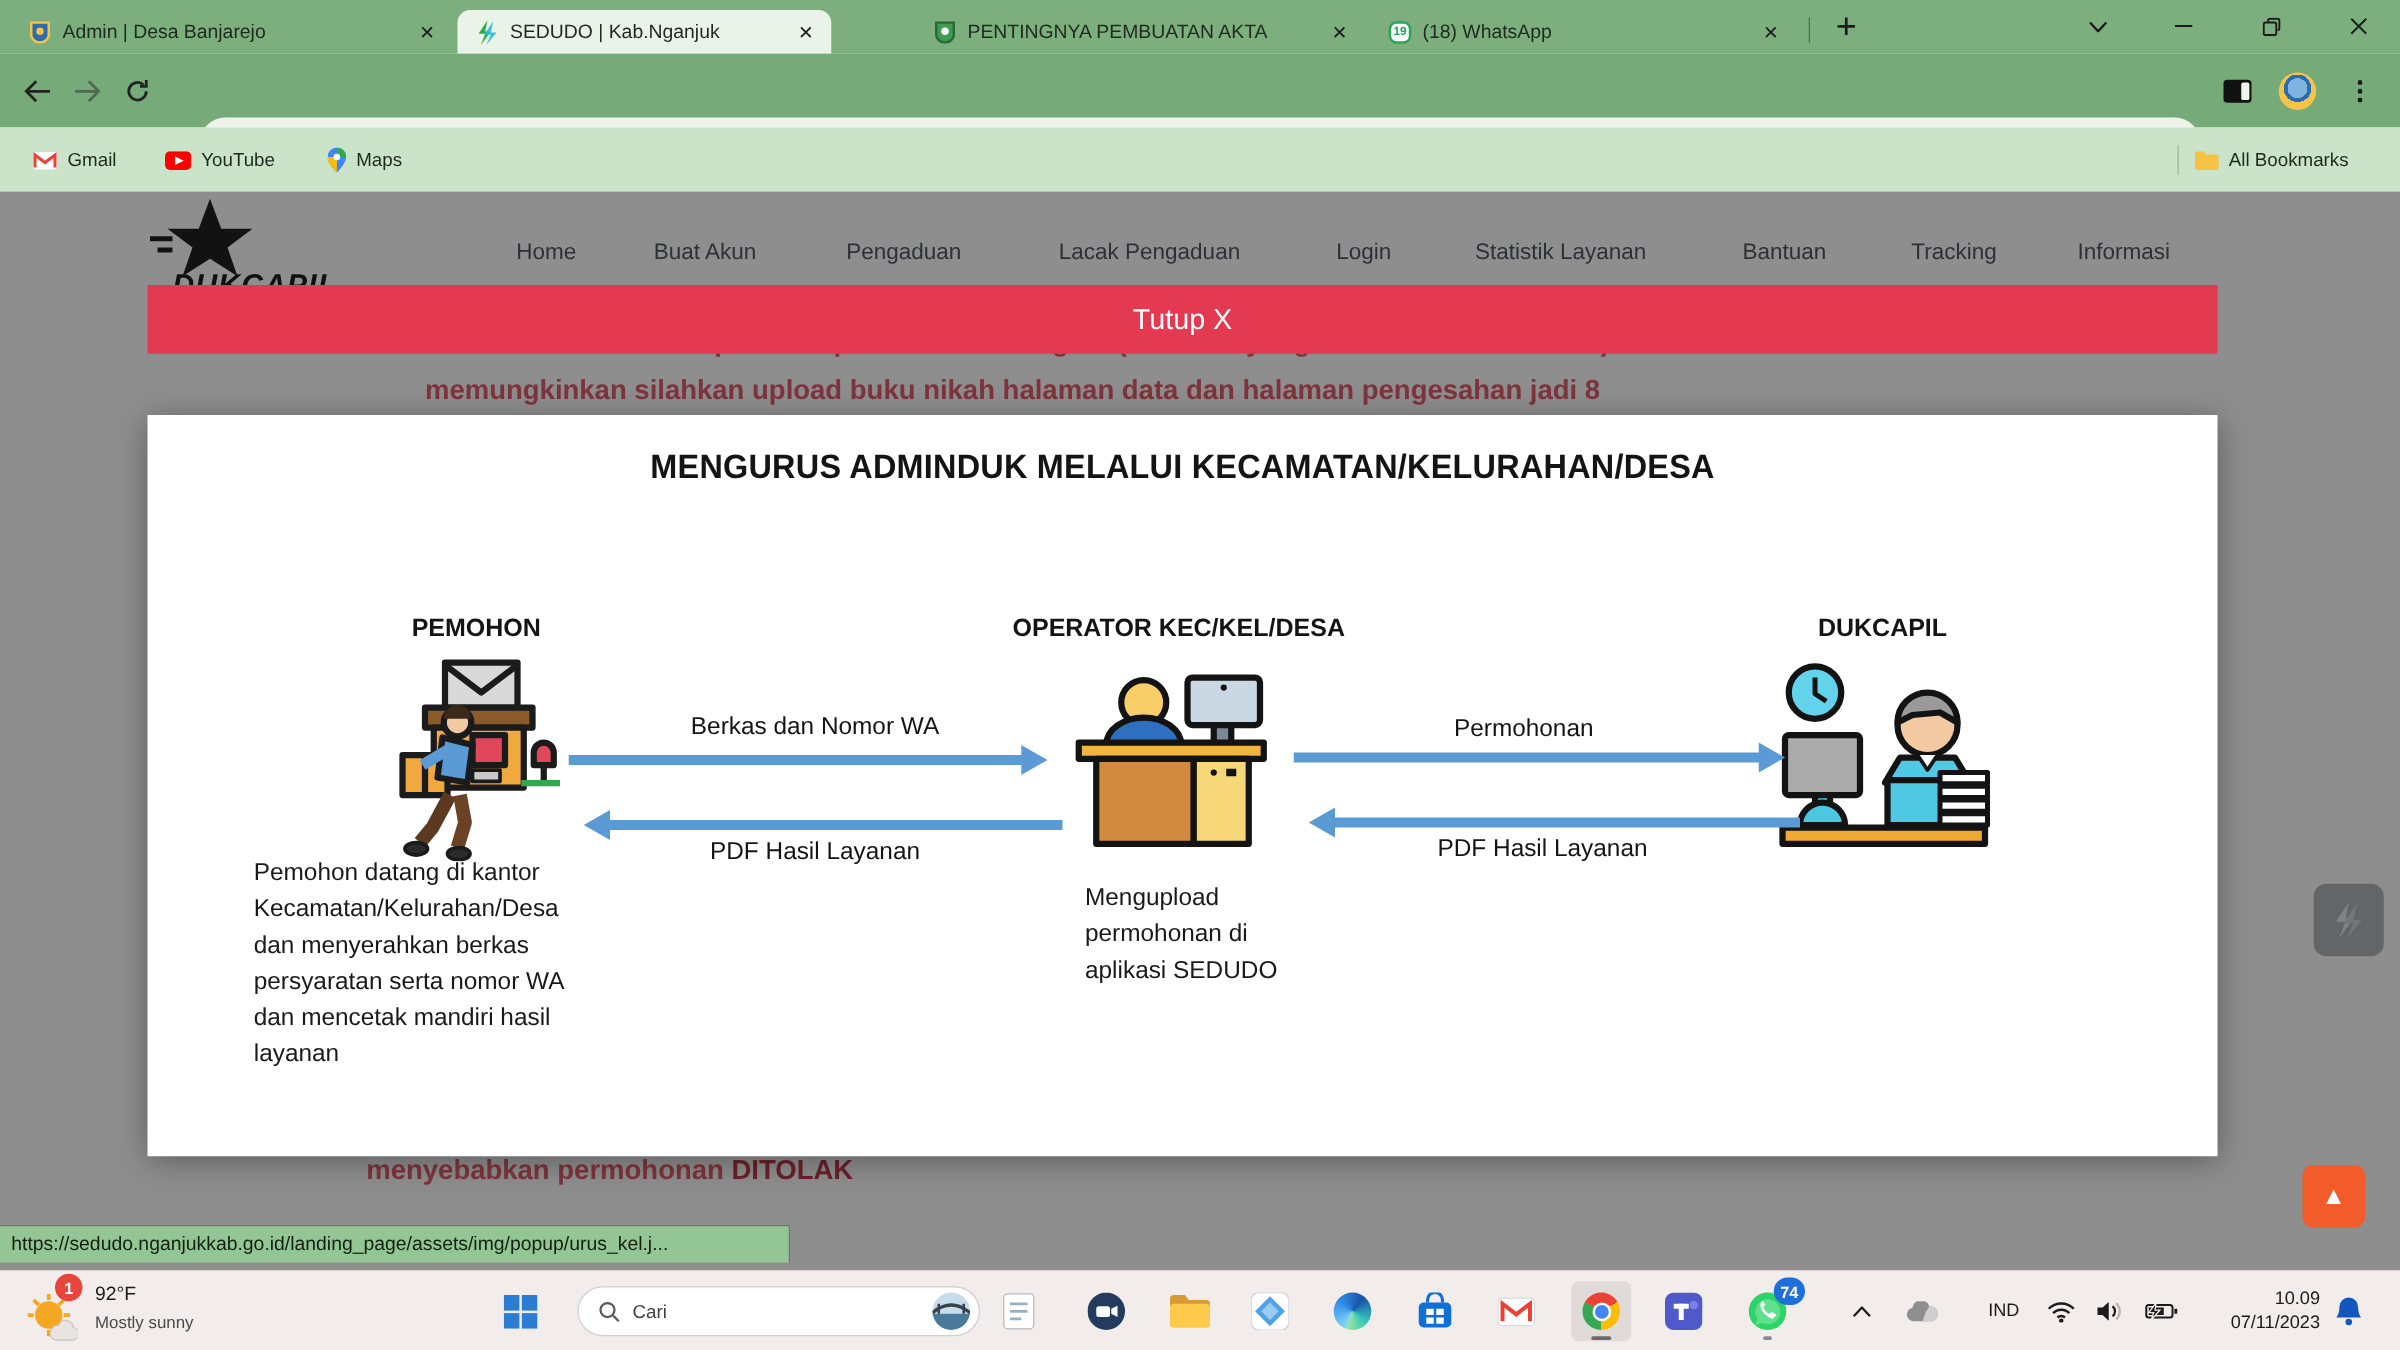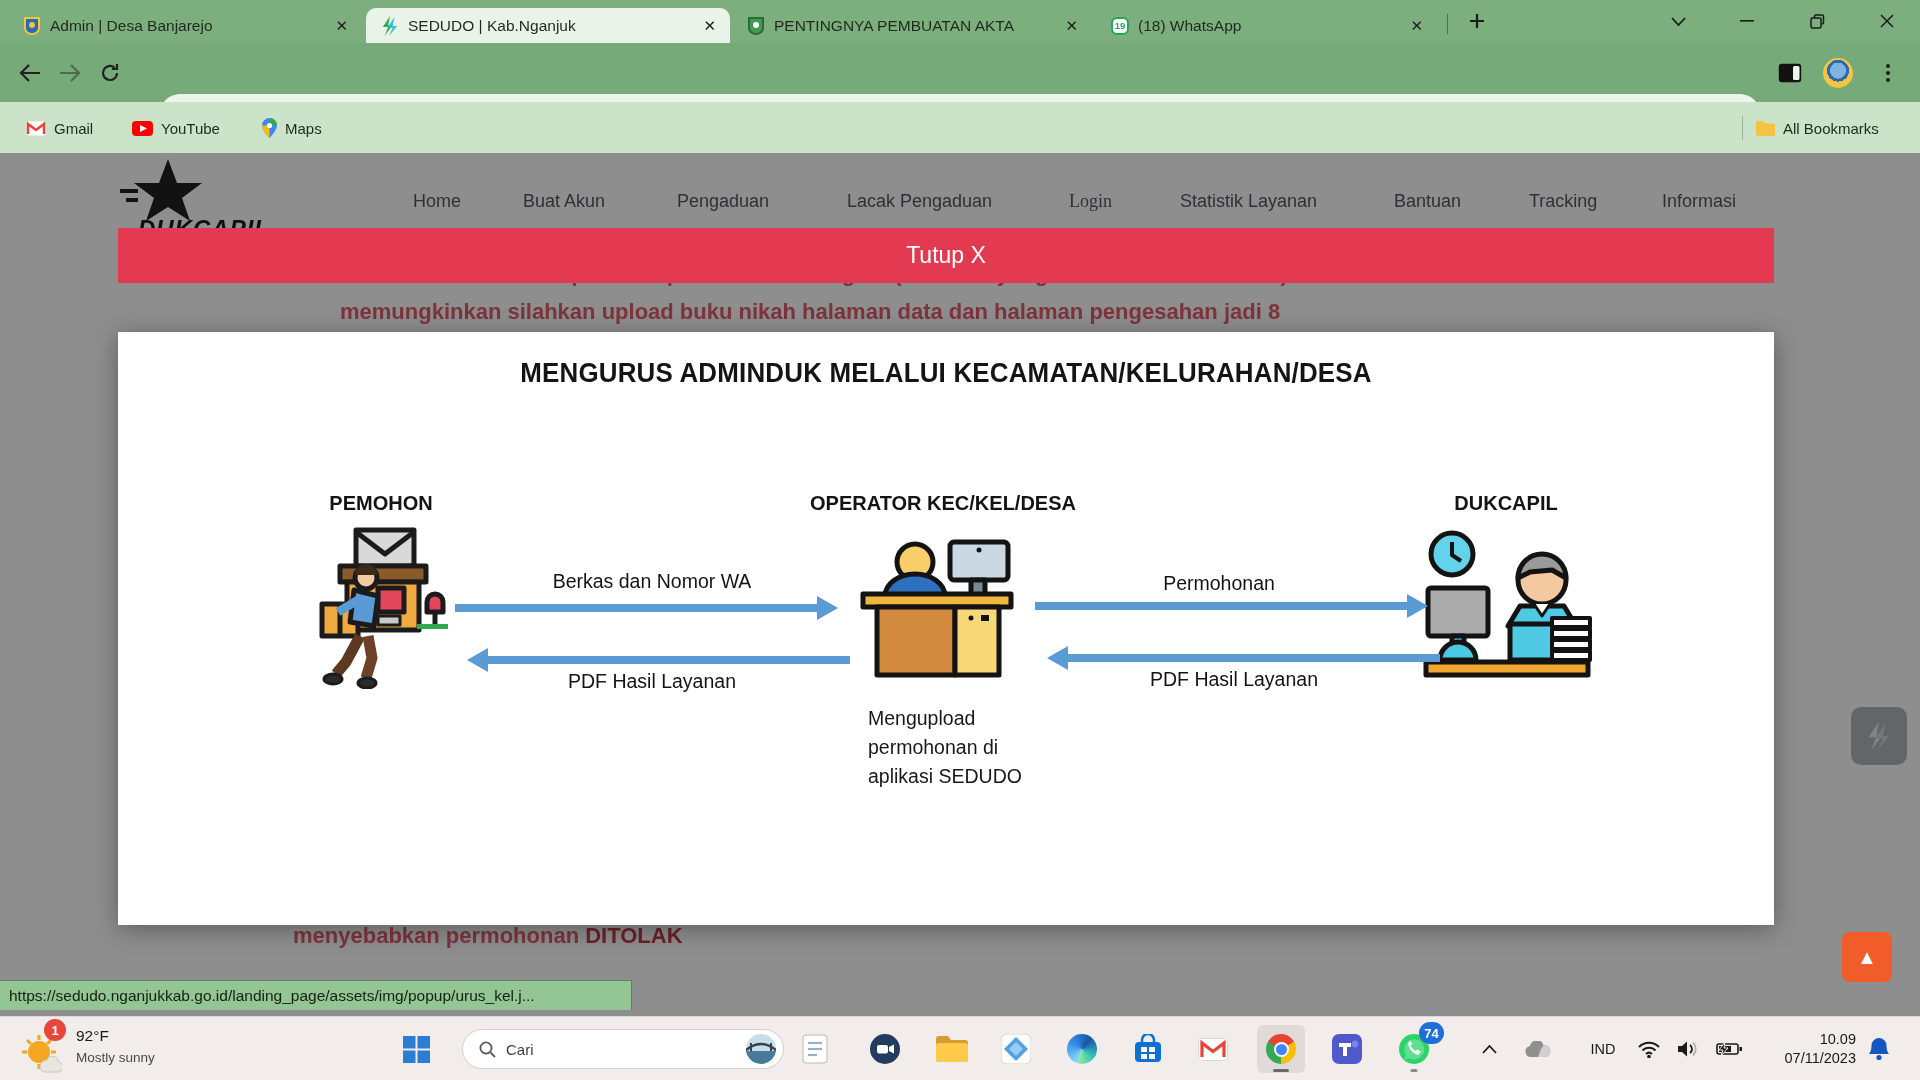--- a/index.html
+++ b/index.html
@@ -56,21 +56,21 @@
   <div class="tab" style="left:8px;width:354px;">
     <span class="favic">
       <svg width="16" height="18" viewBox="0 0 16 18">
           <path d="M1 1 h14 v10 a7 6 0 0 1 -7 6 a7 6 0 0 1 -7 -6 Z" fill="#2B6CB0" stroke="#F6C344" stroke-width="2"></path>
           <circle cx="8" cy="8" r="3" fill="#F6C344"></circle>
         </svg>
     </span>
     <span class="ttl">Admin | Desa Banjarejo</span>
     <span class="cls">✕</span>
   </div>
-  <div class="tab active" style="left:366px;width:364px;">
+  <div class="tab active" style="left:366px;width:299px;">
     <span class="favic">
       <svg width="18" height="20" viewBox="0 0 20 22">
           <polygon points="10,0 2,12 8,12 4,22 13,10 8,10" fill="#2FAE54"></polygon>
           <polygon points="15,1 7,13 13,13 9,22 18,11 13,11" fill="#27BBD4" opacity="0.9"></polygon>
         </svg>
     </span>
     <span class="ttl">SEDUDO | Kab.Nganjuk</span>
     <span class="cls">✕</span>
   </div>
   <div class="tab" style="left:732px;width:360px;">
@@ -215,21 +215,21 @@
         <polygon points="50,0 59,24 84,24 64,39 72,62 50,48 28,62 36,39 16,24 41,24" fill="#161616"></polygon>
         <rect x="2" y="30" width="18" height="4" fill="#161616"></rect>
           <rect x="8" y="39" width="12" height="4" fill="#161616"></rect>
       </svg>
       <div style="position:absolute;left:20px;top:56px;font-size:24px;font-weight:bold;font-style:italic;letter-spacing:1px;color:#111;">DUKCAPIL</div>
     </div>
     <span class="navitem" style="left:413px;">Home</span>
     <span class="navitem" style="left:523px;">Buat Akun</span>
     <span class="navitem" style="left:677px;">Pengaduan</span>
     <span class="navitem" style="left:847px;">Lacak Pengaduan</span>
-    <span class="navitem" style="left:1069px;font-family:Liberation Serif, serif;">Login</span>
+    <span class="navitem" style="left:1069px;">Login</span>
     <span class="navitem" style="left:1180px;">Statistik Layanan</span>
     <span class="navitem" style="left:1394px;">Bantuan</span>
     <span class="navitem" style="left:1529px;">Tracking</span>
     <span class="navitem" style="left:1662px;">Informasi</span>
 
     <div style="position:absolute;left:340px;top:108px;font-size:22px;font-weight:600;color:#E05565;white-space:nowrap;">Buku Nikah KUA / kutipan akta perkawinan orangtua (halaman yang berisi data suami istri) / Bila</div>
     <div style="position:absolute;left:340px;top:146px;font-size:22px;font-weight:600;color:#E05565;white-space:nowrap;">memungkinkan silahkan upload buku nikah halaman data dan halaman pengesahan jadi 8</div>
 
     <div style="position:absolute;left:265px;top:770px;font-size:22px;font-weight:600;color:#E05565;white-space:nowrap;margin-left:28px;">
       <span>menyebabkan permohonan </span><span style="font-weight:800;color:#C03040;">DITOLAK</span>
@@ -320,20 +320,26 @@
     <div class="arr r" style="left:337px;top:272px;width:375px;"></div>
     <div class="arr l" style="left:357px;top:324px;width:375px;"></div>
     <div class="arr r" style="left:917px;top:270px;width:385px;"></div>
     <div class="arr l" style="left:937px;top:322px;width:385px;"></div>
 
     <div class="arrlbl" style="left:534px;top:238px;">Berkas dan Nomor WA</div>
     <div class="arrlbl" style="left:534px;top:338px;">PDF Hasil Layanan</div>
     <div class="arrlbl" style="left:1101px;top:240px;">Permohonan</div>
     <div class="arrlbl" style="left:1116px;top:336px;">PDF Hasil Layanan</div>
 
+    <div class="caption" style="left:85px;top:352px;width:300px;">Pemohon datang di kantor
+Kecamatan/Kelurahan/Desa
+dan menyerahkan berkas
+persyaratan serta nomor WA
+dan mencetak mandiri hasil
+layanan</div>
     <div class="caption" style="left:750px;top:372px;width:260px;">Mengupload
 permohonan di
 aplikasi SEDUDO</div>
   </div>
 
   <div class="scrolltop">
     <span>▲</span>
   </div>
 
   <div class="statusbar">

